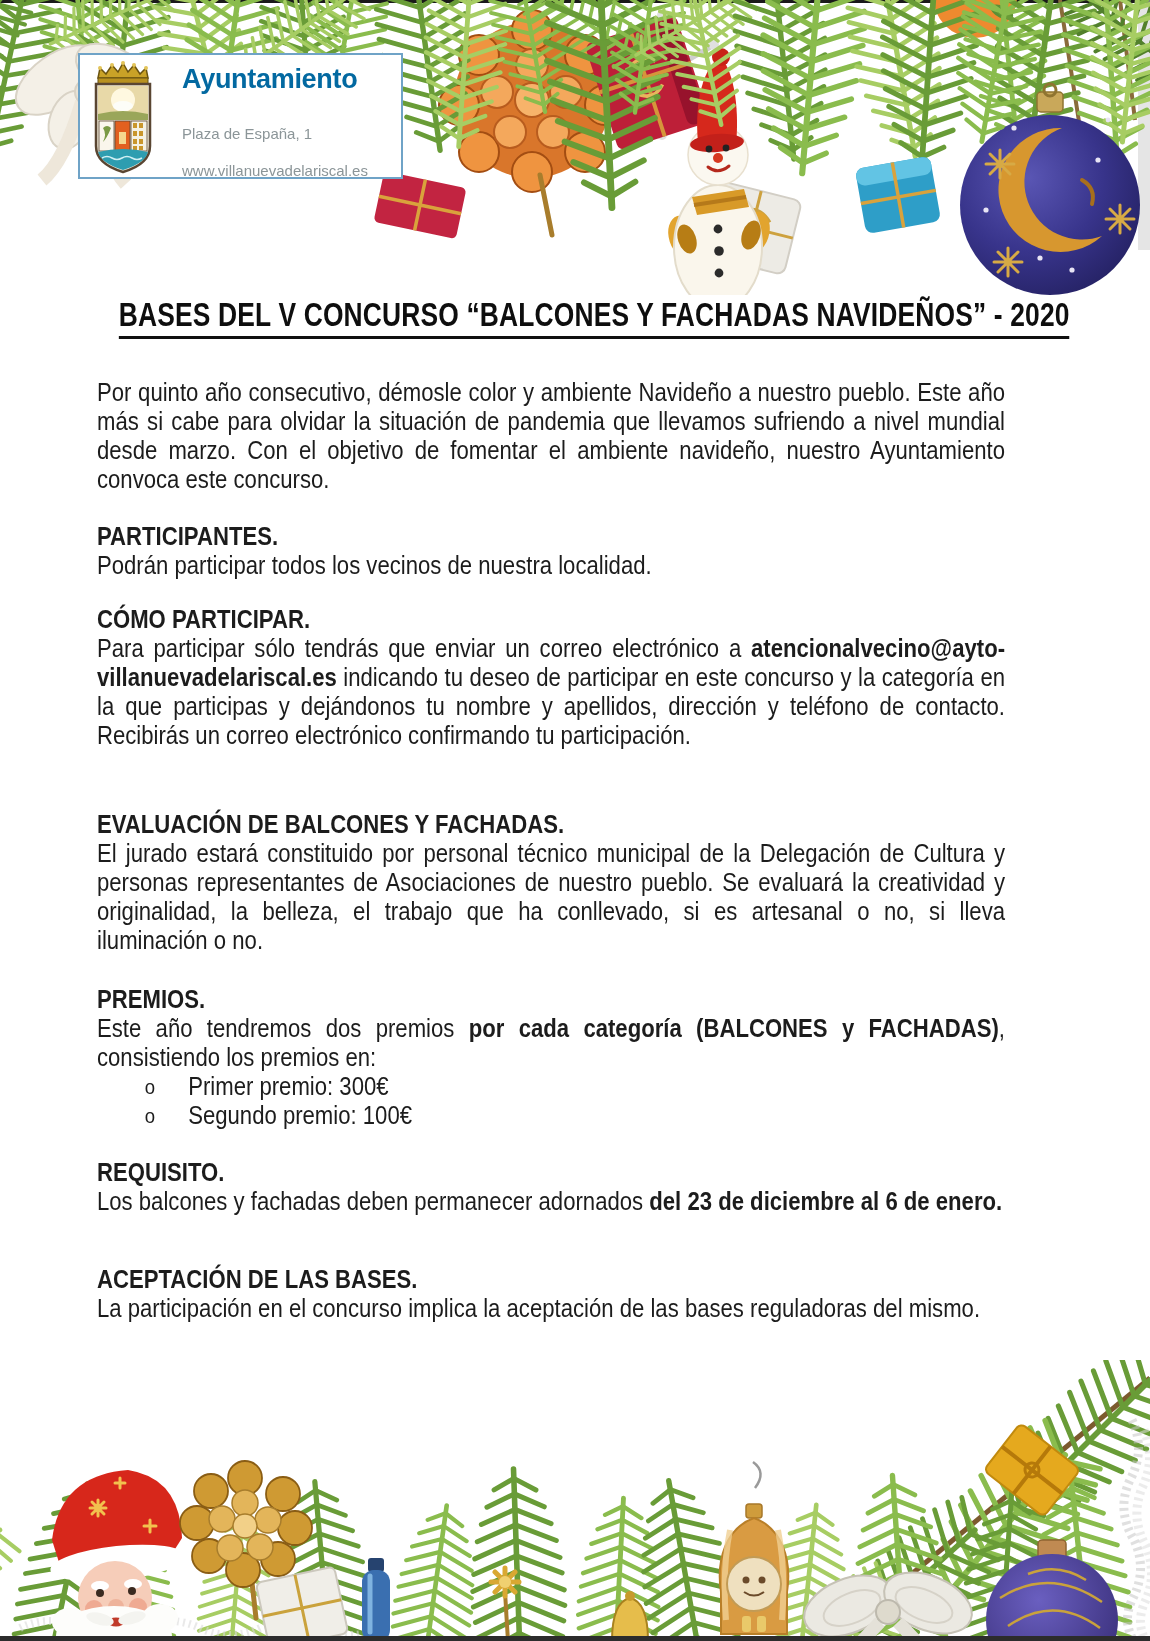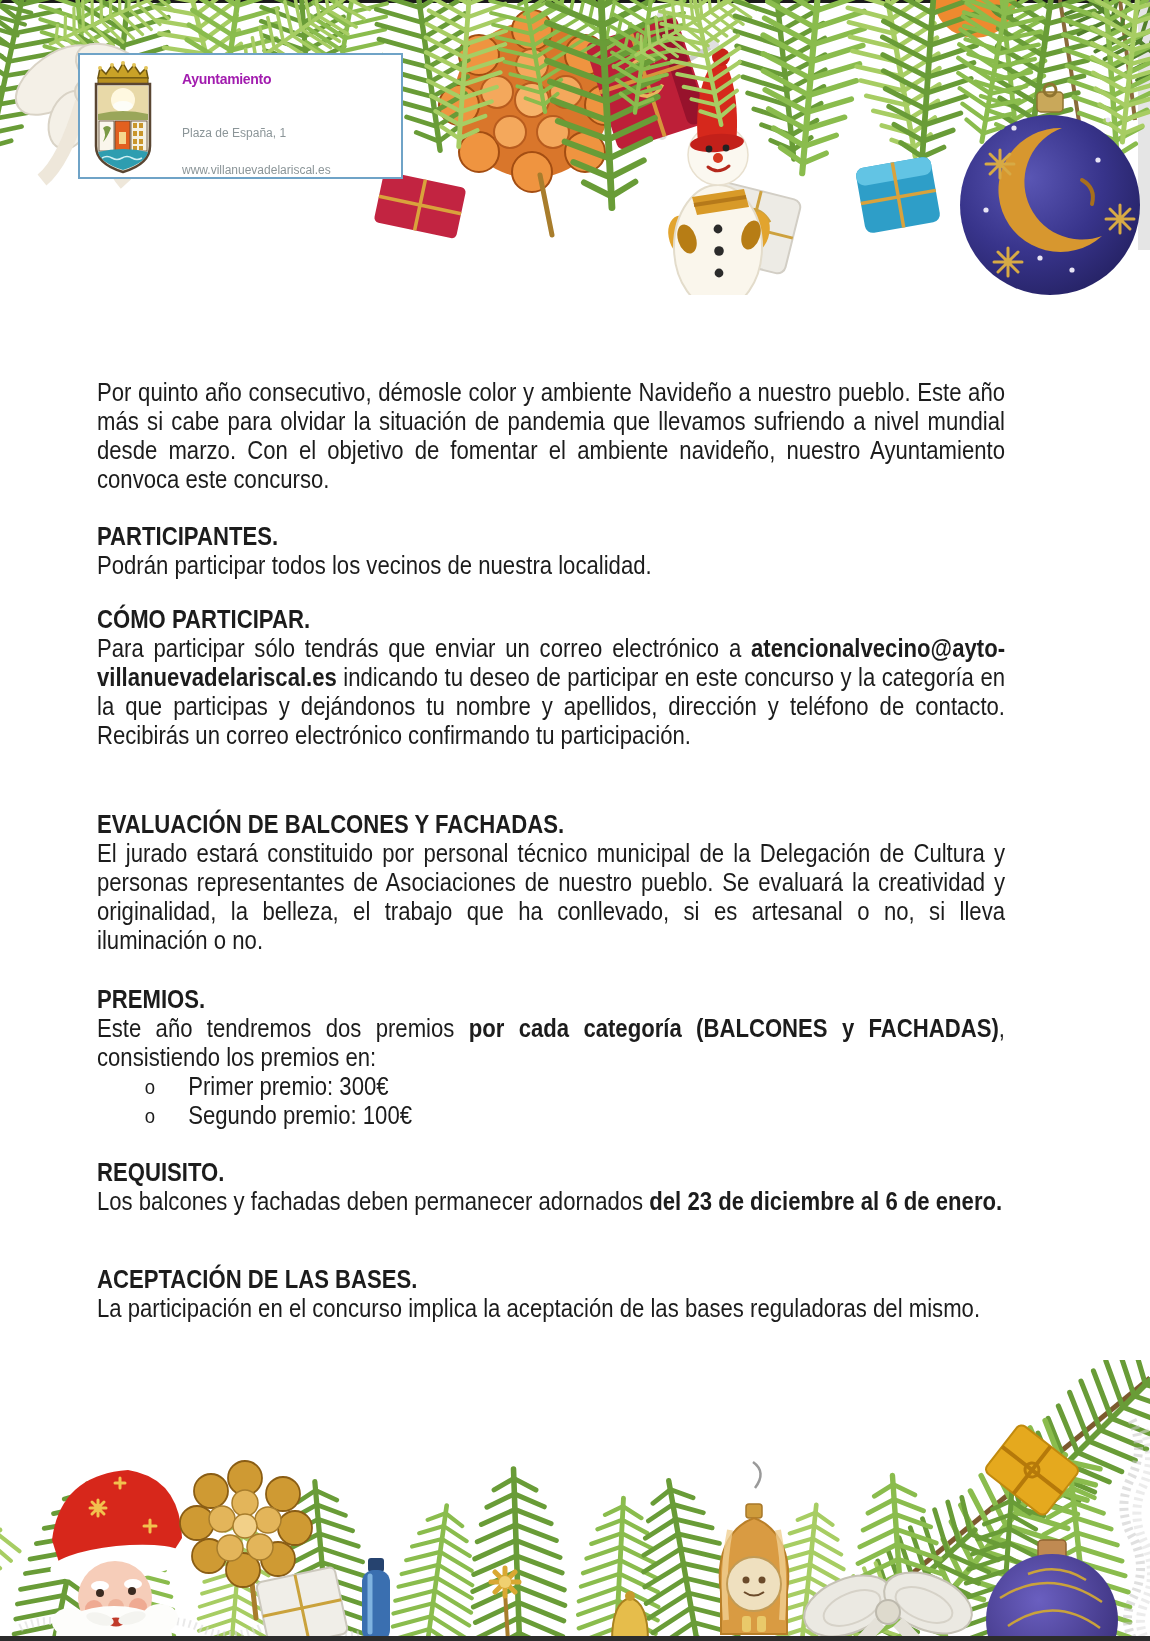--- a/index.html
+++ b/index.html
@@ -9,22 +9,22 @@
   .band{position:absolute;left:0;z-index:1;}
   .fr1{stroke:#8abc4d;}
   .fr2{stroke:#699c37;}
   .fr3{stroke:#a7cd63;}
   .fr4{stroke:#52802c;}
 
   
   #logo-box{position:absolute;left:78px;top:53px;width:325px;height:126px;background:#ffffff;
             border:2px solid #6fa3c7;z-index:3;box-sizing:border-box;}
   #logo-crest{position:absolute;left:10px;top:5px;}
-  .logo-name{position:absolute;left:102px;font-weight:bold;color:#a21caf;font-size:14px;line-height:23px;letter-spacing:-0.3px;}
-  .logo-sub{position:absolute;left:102px;color:#8b9598;font-size:12px;line-height:19px;}
+  .logo-name{position:absolute;left:102px;font-weight:bold;color:#0369a1;font-size:27px;line-height:23px;letter-spacing:-0.3px;}
+  .logo-sub{position:absolute;left:102px;color:#8b9598;font-size:15px;line-height:19px;}
 
   
   #title-wrap{position:absolute;left:0;top:296px;width:1150px;text-align:center;z-index:2;}
   #title-wrap .t{display:inline-block;transform:scaleX(0.80);transform-origin:50% 50%;
                  font-weight:bold;font-size:33px;letter-spacing:0.2px;color:#0e0e0e;
                  border-bottom:3px solid #101010;padding-bottom:2px;white-space:nowrap;}
   #textcol{position:absolute;left:97px;top:378px;width:1026px;height:1000px;
            transform:scaleX(0.885);transform-origin:0 0;z-index:2;font-size:25px;line-height:29px;}
   .sec{position:absolute;left:0;width:100%;}
   .para{text-align:justify;}
@@ -244,20 +244,23 @@
           <rect x="49" y="86" width="4" height="4"></rect>
       </g>
       <path d="M8,92 Q33,86 58,92 L58,90 Q58,102 33,110 Q8,102 8,90 Z" fill="#2e9db0"></path>
       <path d="M12,98 q5,-3 10,0 q5,3 10,0 q5,-3 10,0 q5,3 10,0" stroke="#cfeef2" stroke-width="1.5" fill="none"></path>
     </svg>
     <div class="logo-name" style="top:13px;">Ayuntamiento</div>
     <div class="logo-sub" style="top:69px;">Plaza de España, 1</div>
     <div class="logo-sub" style="top:106px;">www.villanuevadelariscal.es</div>
   </div>
 
+  <div id="title-wrap">
+    <span class="t">BASES DEL V CONCURSO “BALCONES Y FACHADAS NAVIDEÑOS” - 2020</span>
+  </div>
 
   <div id="textcol">
 
     <div class="sec" style="top:0;">
       <div class="para">Por quinto año consecutivo, démosle color y ambiente Navideño a nuestro pueblo. Este año más si cabe para olvidar la situación de pandemia que llevamos sufriendo a nivel mundial desde marzo. Con el objetivo de fomentar el ambiente navideño, nuestro Ayuntamiento convoca este concurso.</div>
     </div>
 
     <div class="sec" style="top:144px;">
       <div class="hd">PARTICIPANTES.</div>
       <div class="para">Podrán participar todos los vecinos de nuestra localidad.</div>

